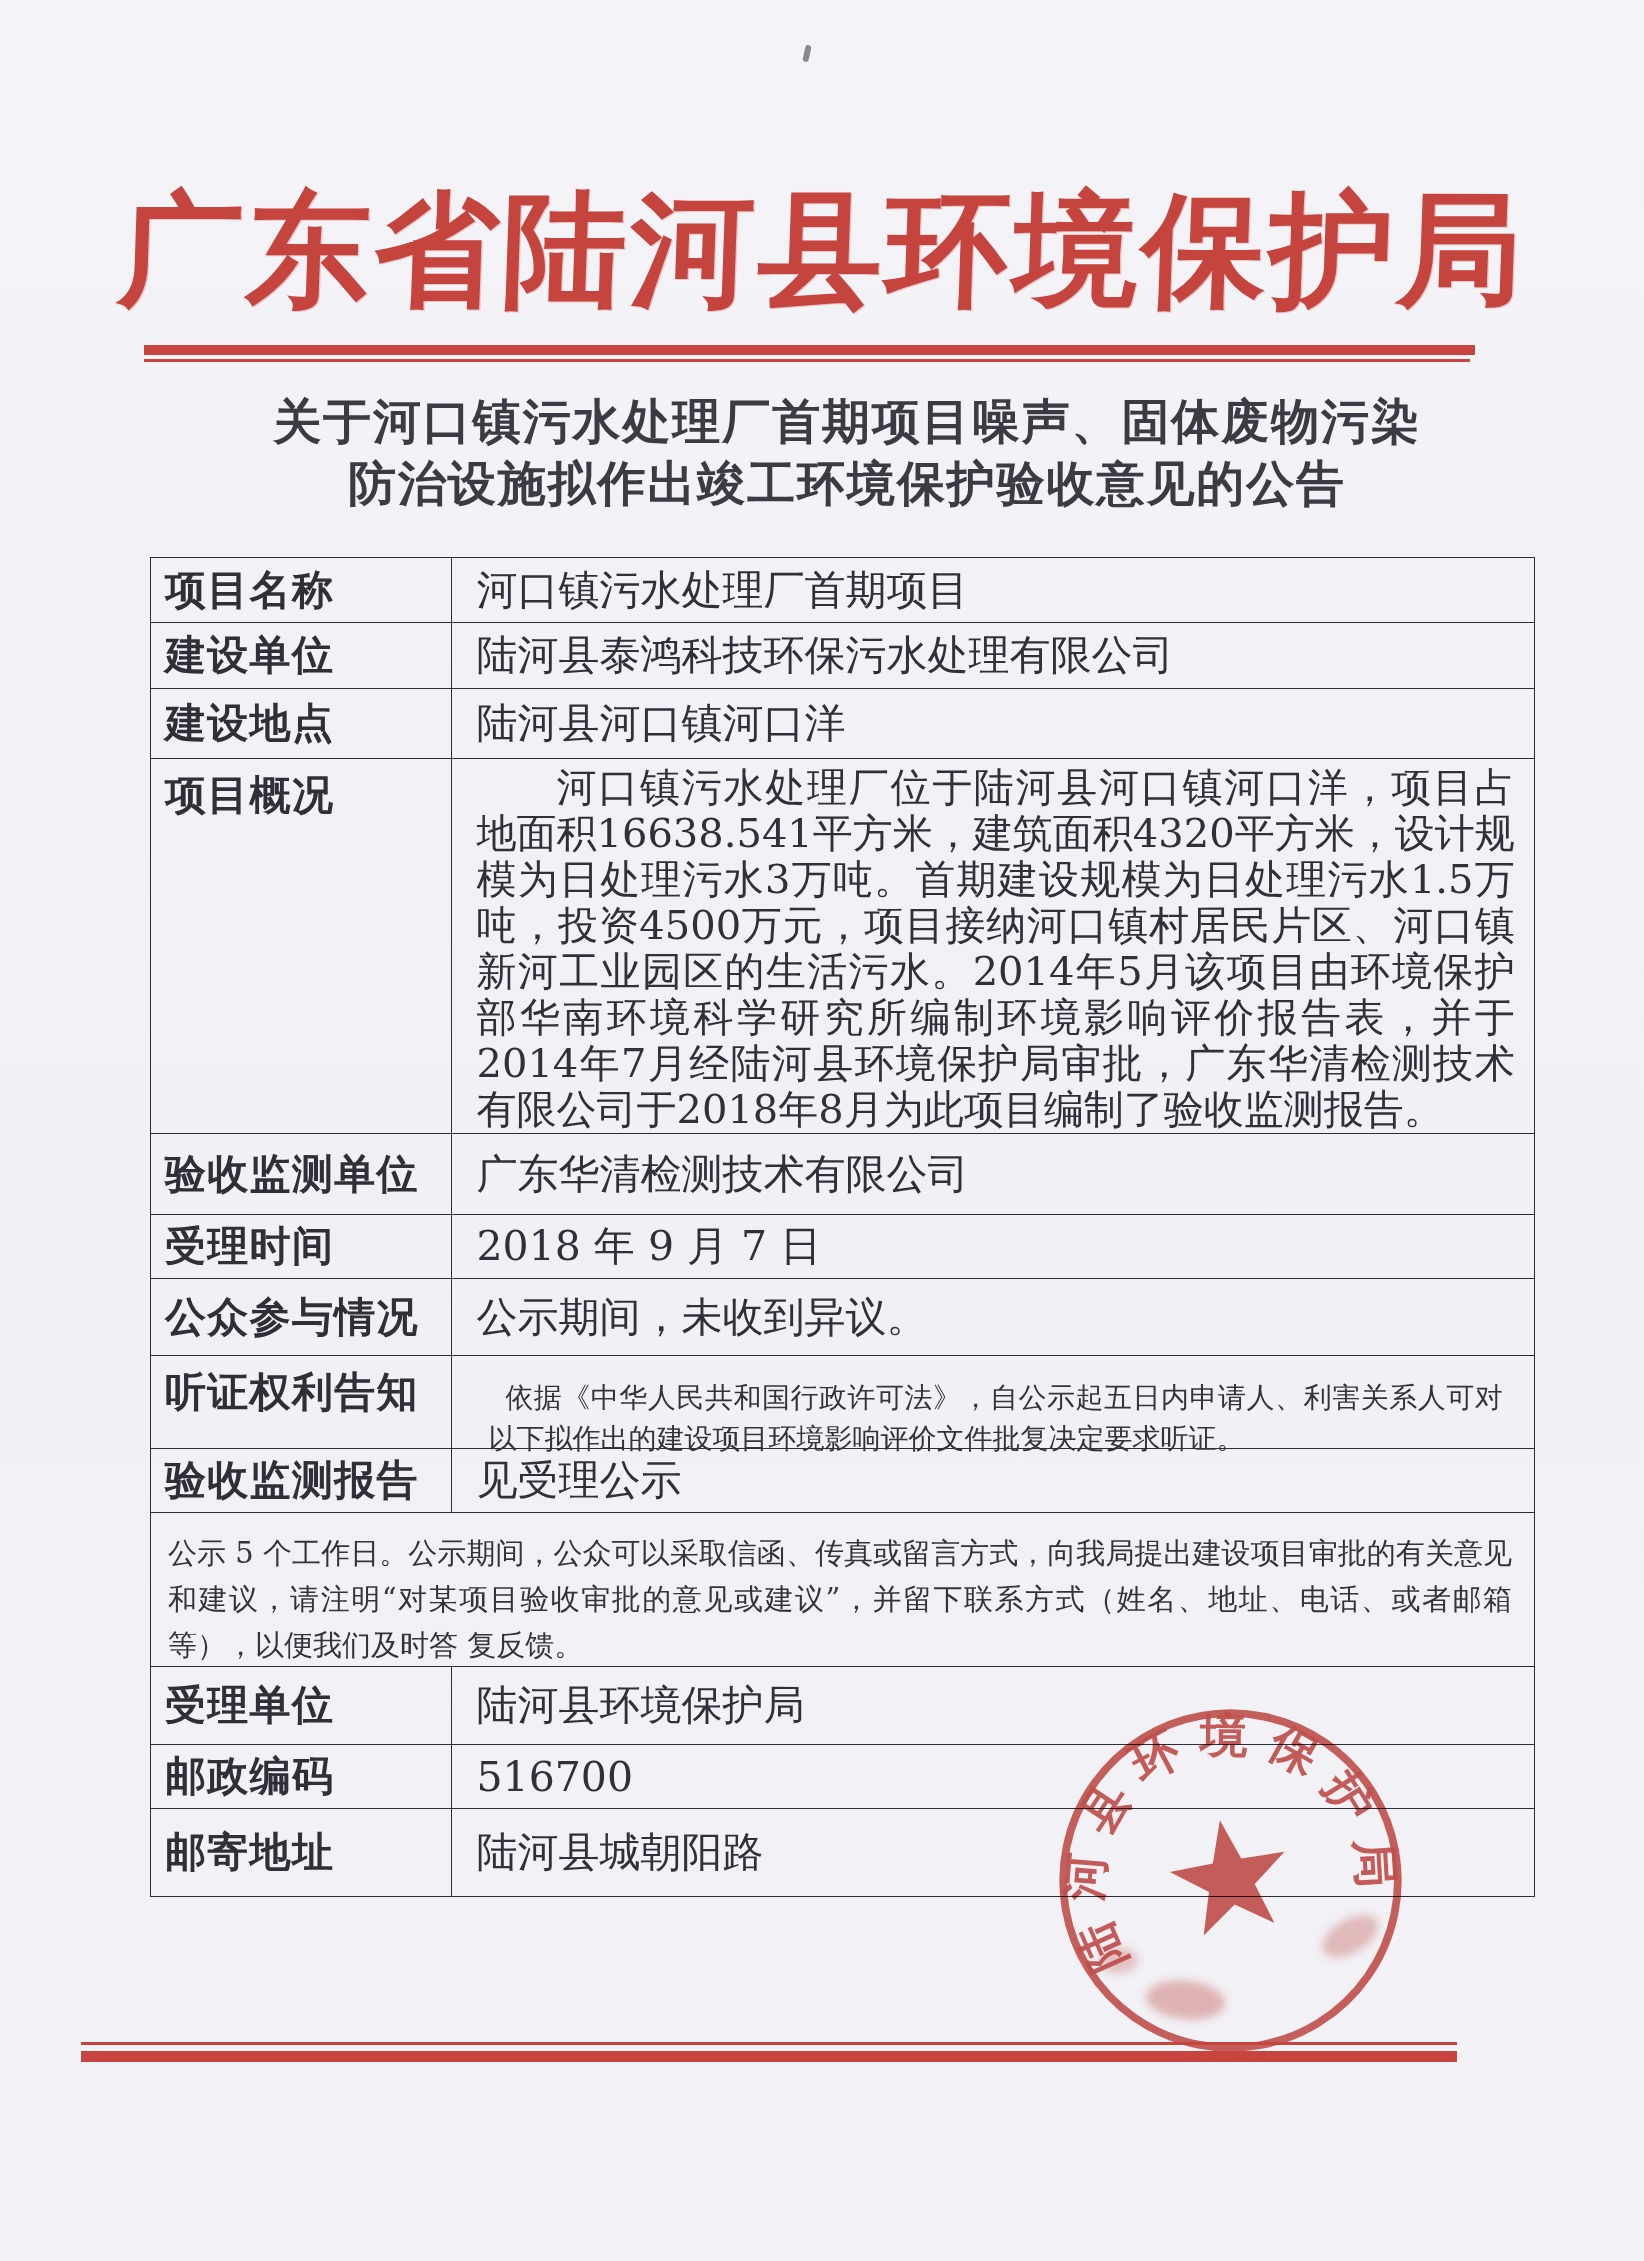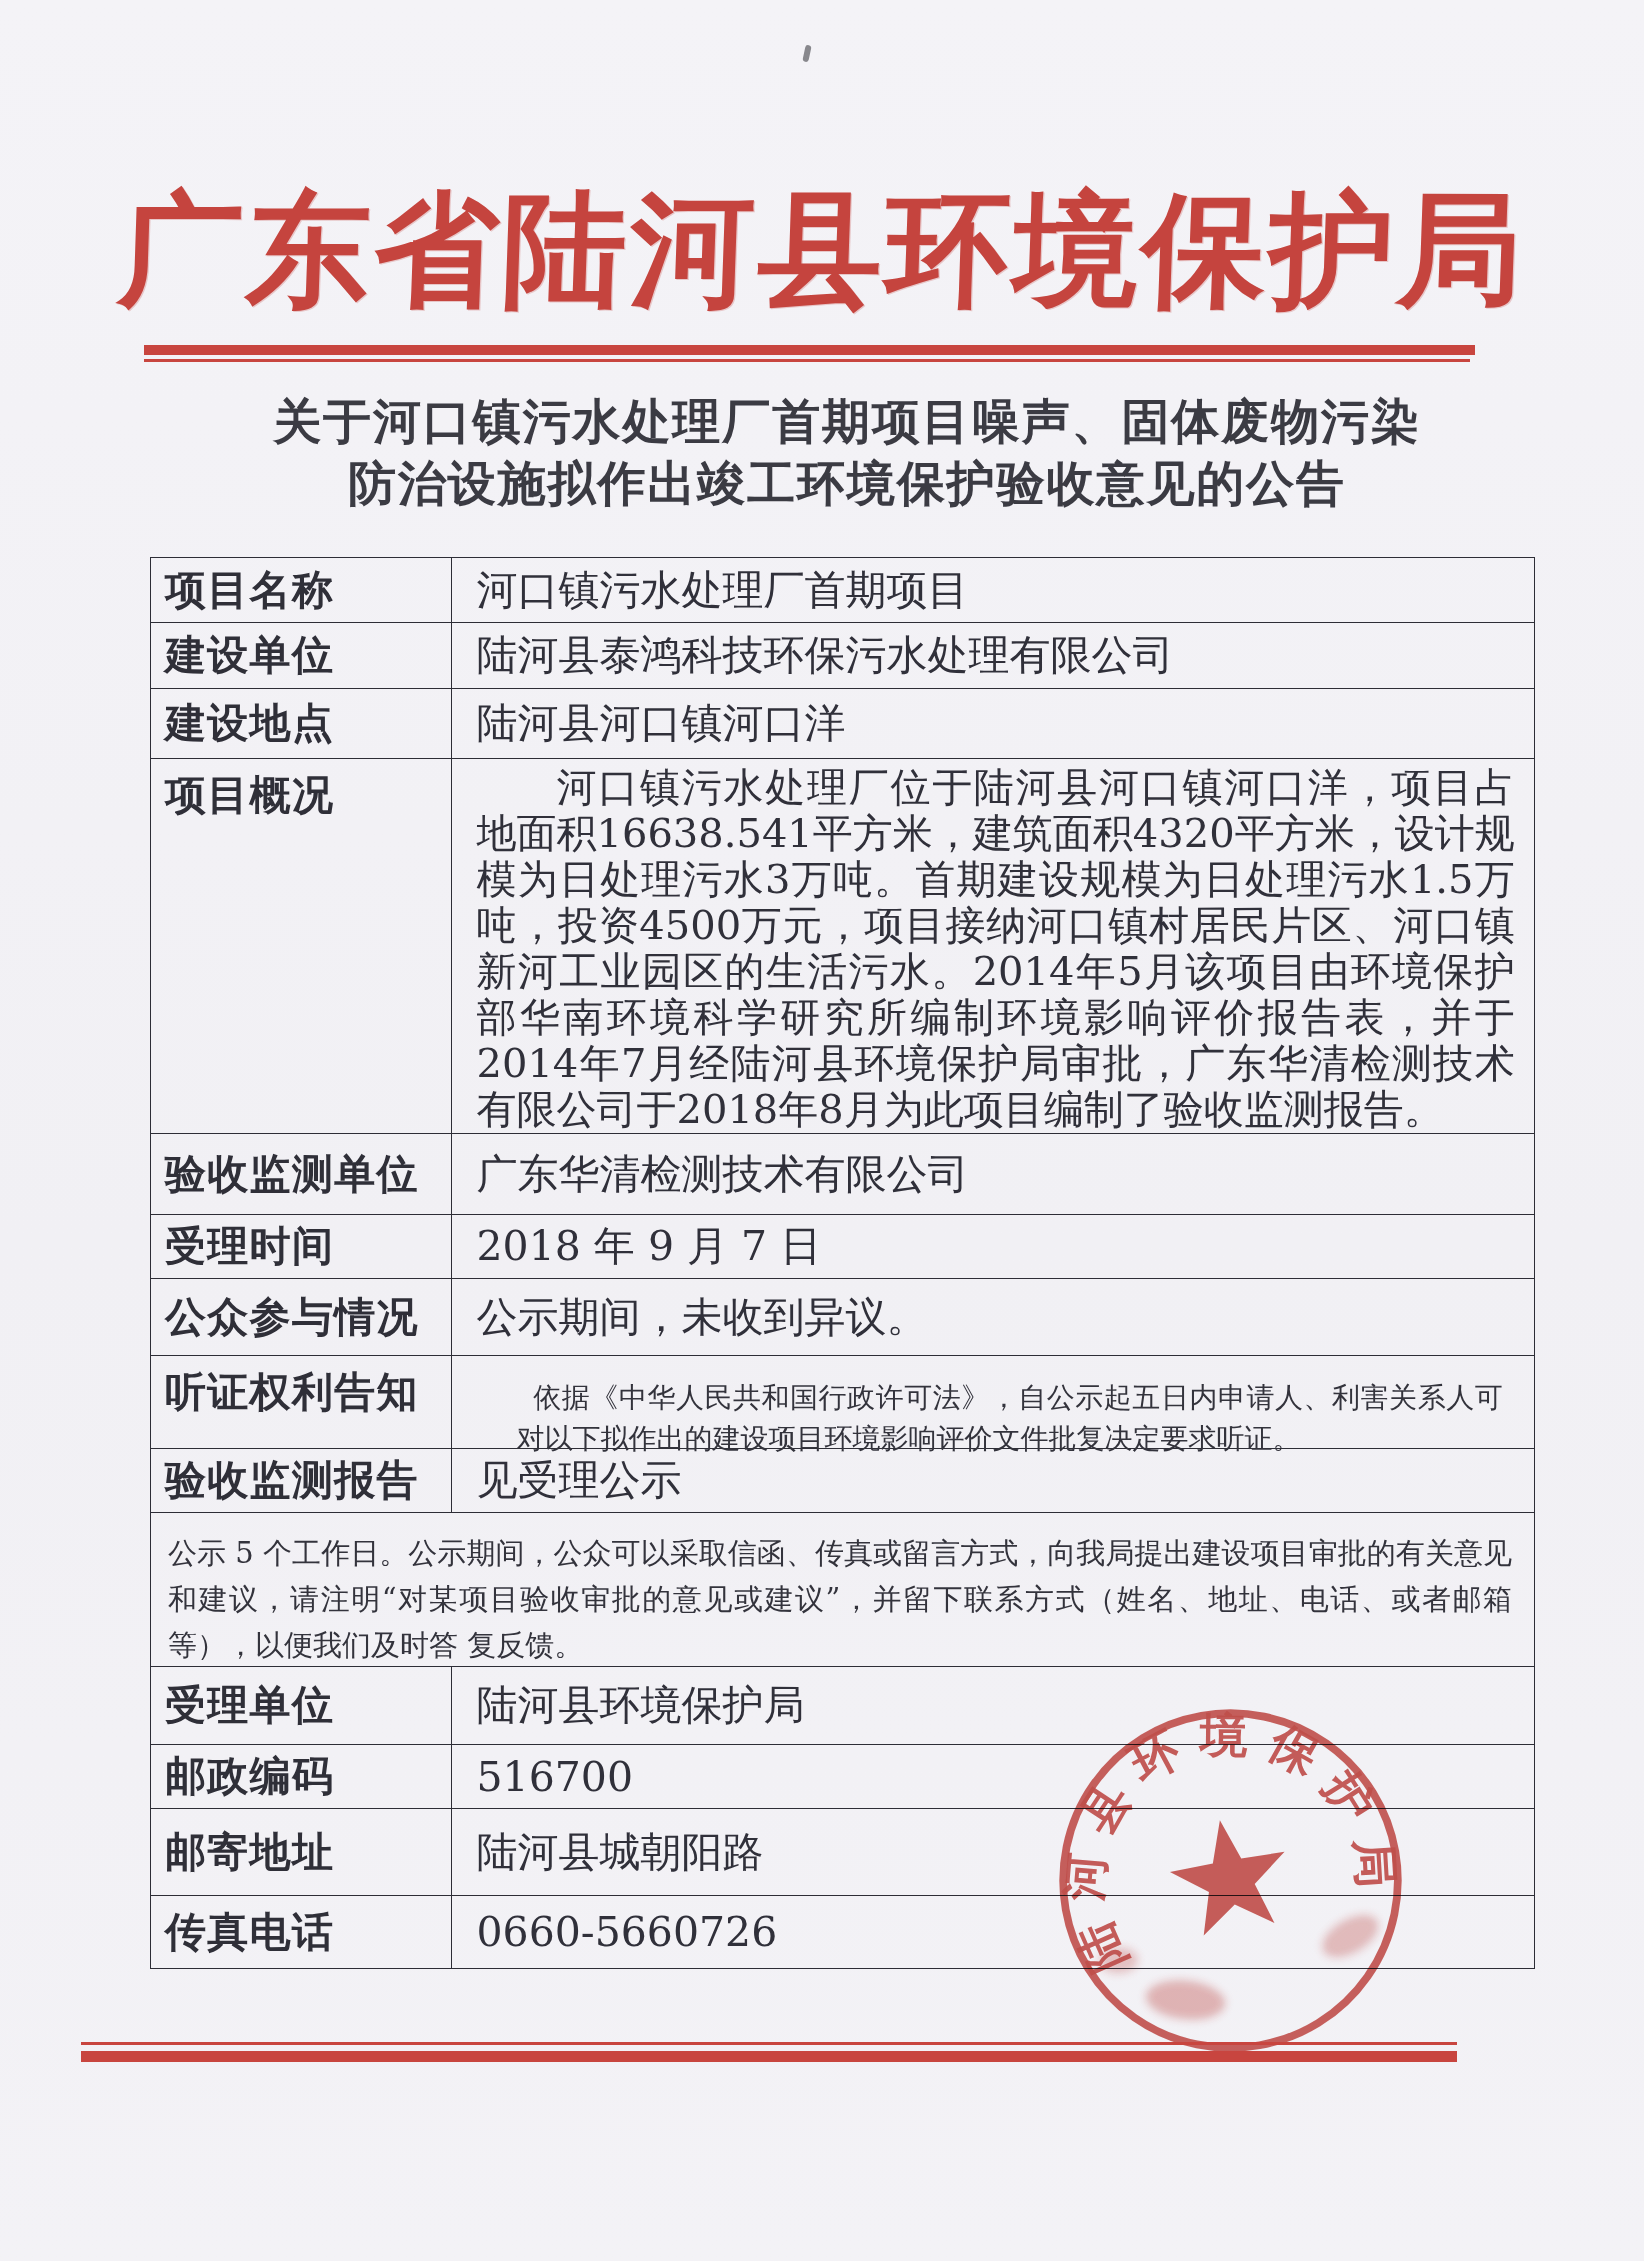--- a/index.html
+++ b/index.html
@@ -92,21 +92,21 @@
   .row.top .val { display: block; }
 
   
   .r0  { height: 65px; }
   .r1  { height: 66px; }
   .r2  { height: 70px; }
   .r3  { height: 375px; }
   .r4  { height: 81px; }
   .r5  { height: 64px; }
   .r6  { height: 77px; justify-content: flex-end; }
-  .r7  { height: 93px; gap: 28px; }
+  .r7  { height: 93px; }
   .r8  { height: 64px; }
   .rn  { height: 154px; }
   .r9  { height: 78px; }
   .r10 { height: 64px; }
   .r11 { height: 87px; }
   .r12 { height: 72px; }
 
   .para {
     margin: 0; padding-top: 5.2px;
     font-size: 40px; line-height: 46px;
@@ -221,24 +221,20 @@
     <div class="row r10">
       <div class="lab">邮政编码</div>
       <div class="val">516700</div>
     </div>
 
     <div class="row r11">
       <div class="lab">邮寄地址</div>
       <div class="val">陆河县城朝阳路</div>
     </div>
 
-    <div class="row r12">
-      <div class="lab">传真电话</div>
-      <div class="val">0660-5660726</div>
-    </div>
 
   </div>
 
   <svg class="seal" viewBox="-330 -310 660 620" xmlns="http://www.w3.org/2000/svg">
     <g transform="rotate(-10)">
       <circle r="260" fill="none" stroke="#c5443e" stroke-width="12" opacity="0.9"></circle>
       <polygon fill="#c5443e" opacity="0.92" points="0,-95 22.4,-30.8 90.4,-29.3 36.1,11.8 55.8,76.8 0,38 -55.8,76.8 -36.1,11.8 -90.4,-29.3 -22.4,-30.8"></polygon>
       <defs>
         <path id="sealArc" d="M -173.2 100 A 200 200 0 1 1 173.2 100" fill="none"></path>
       </defs>

